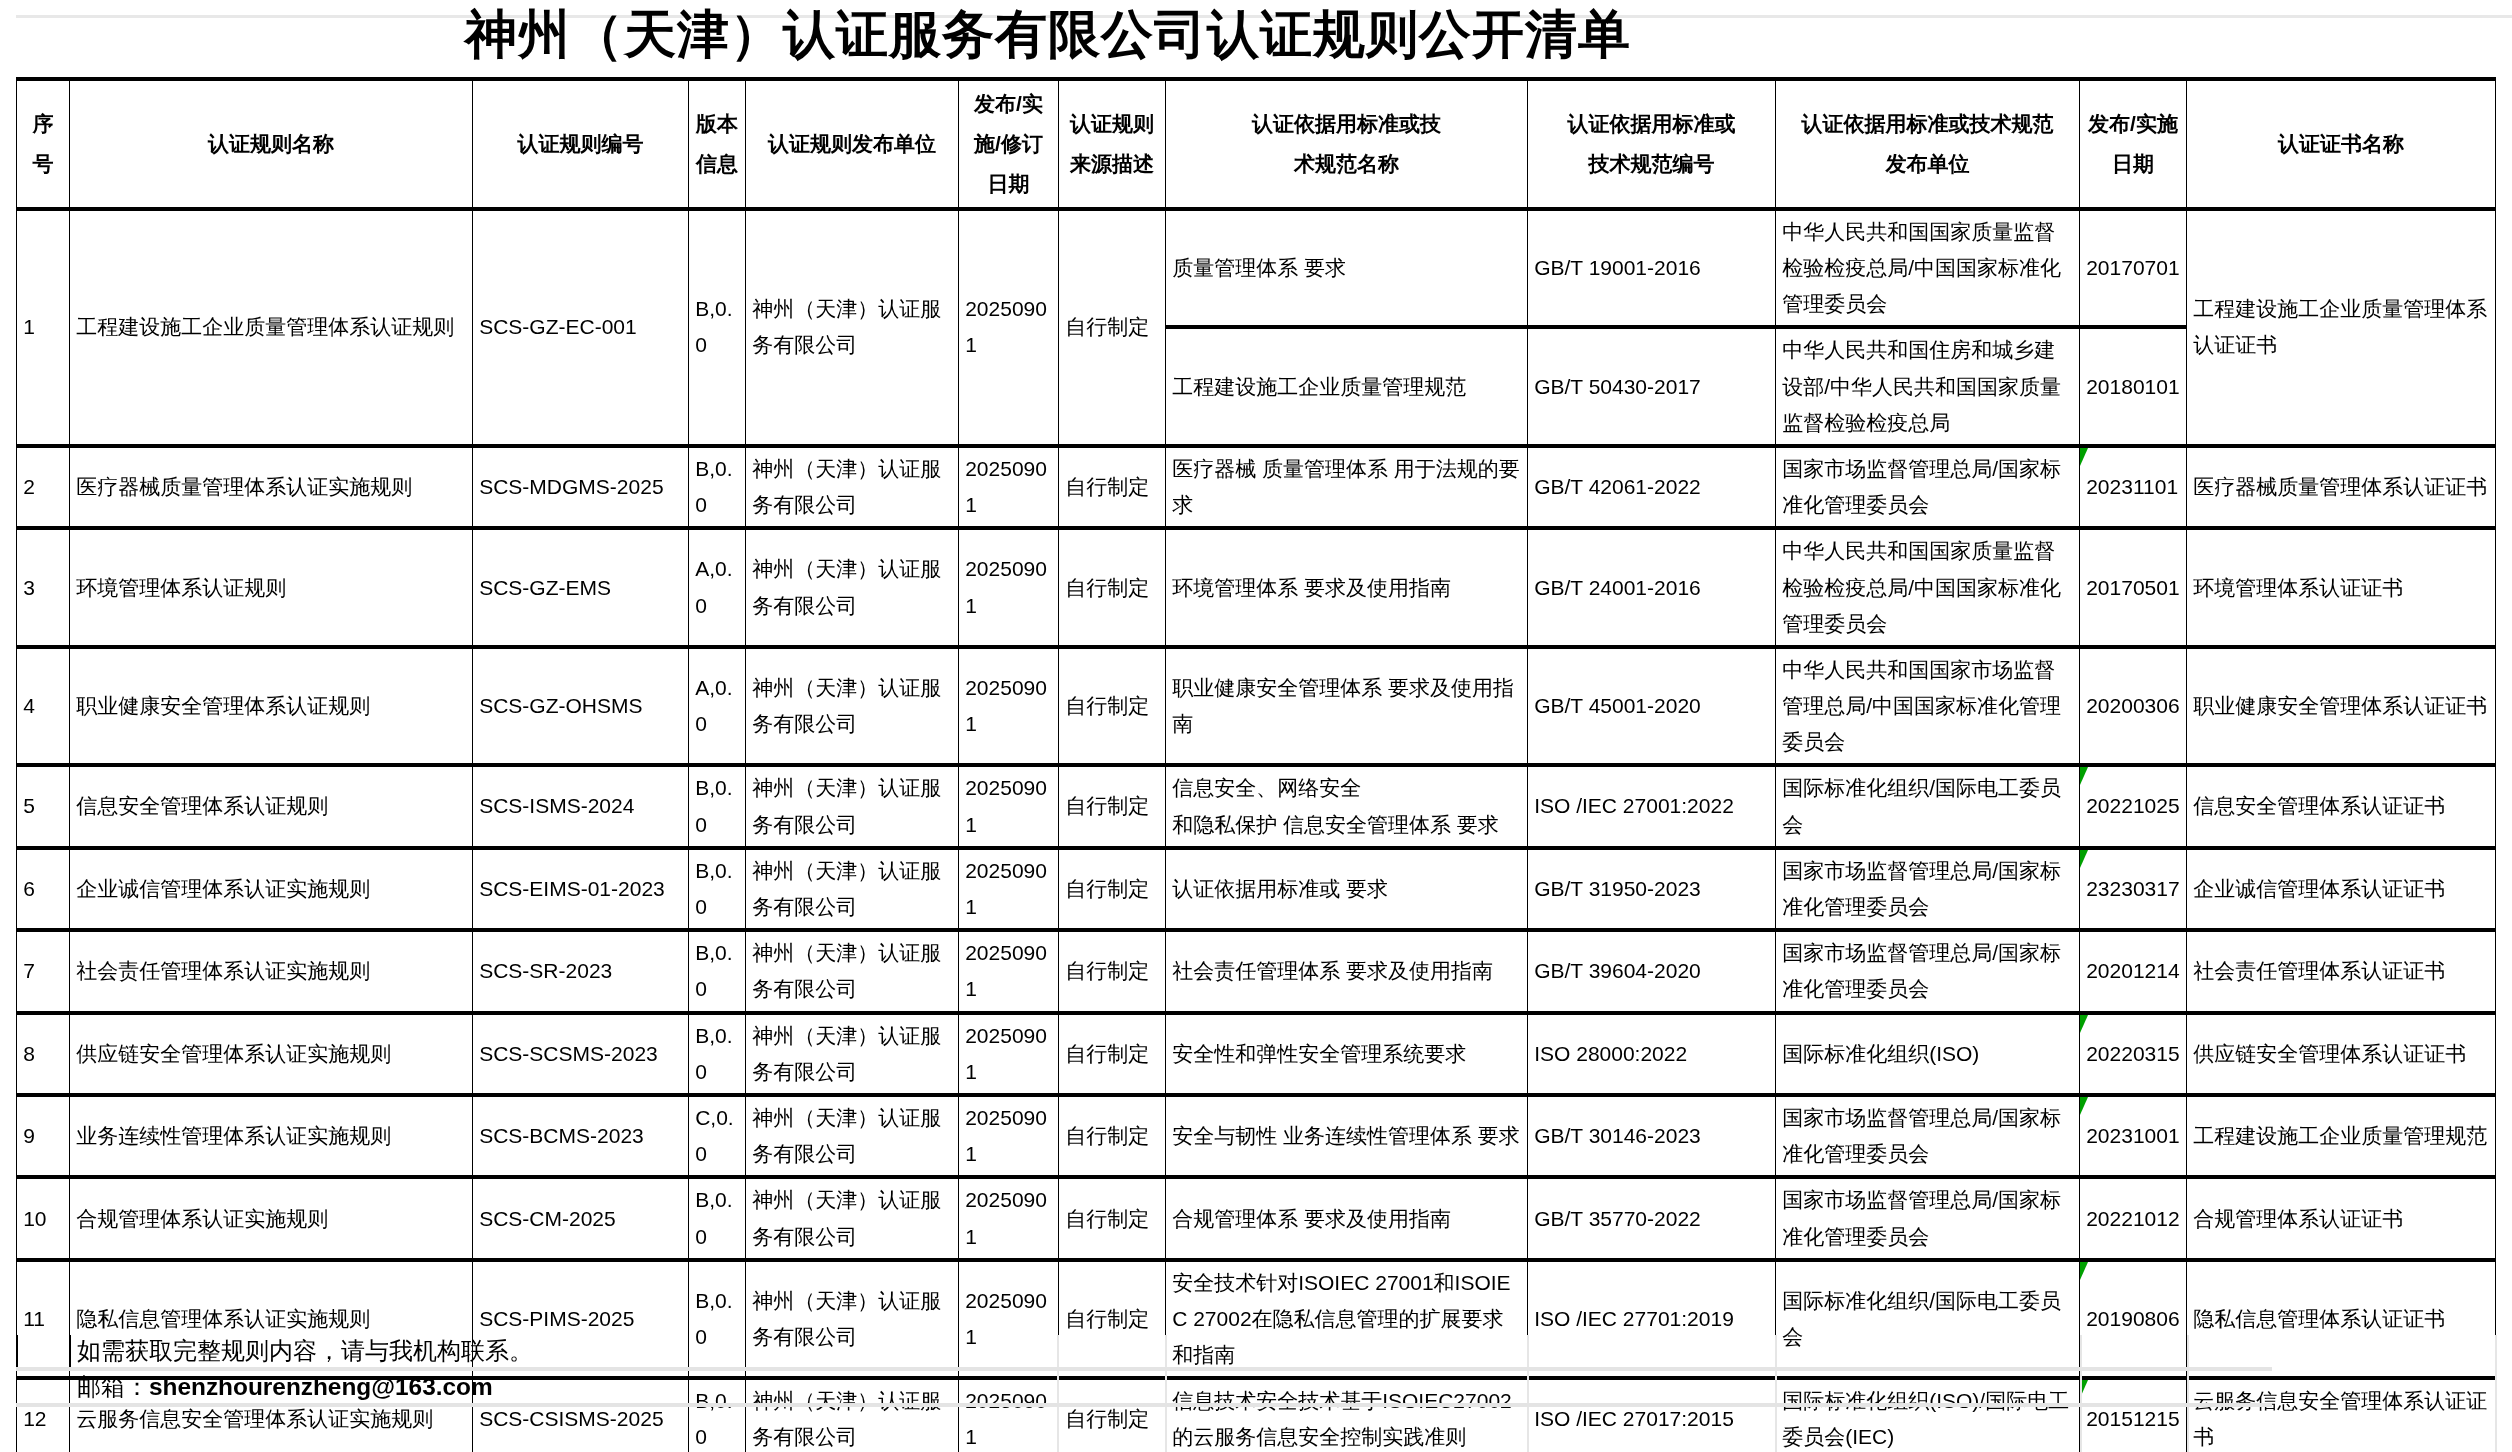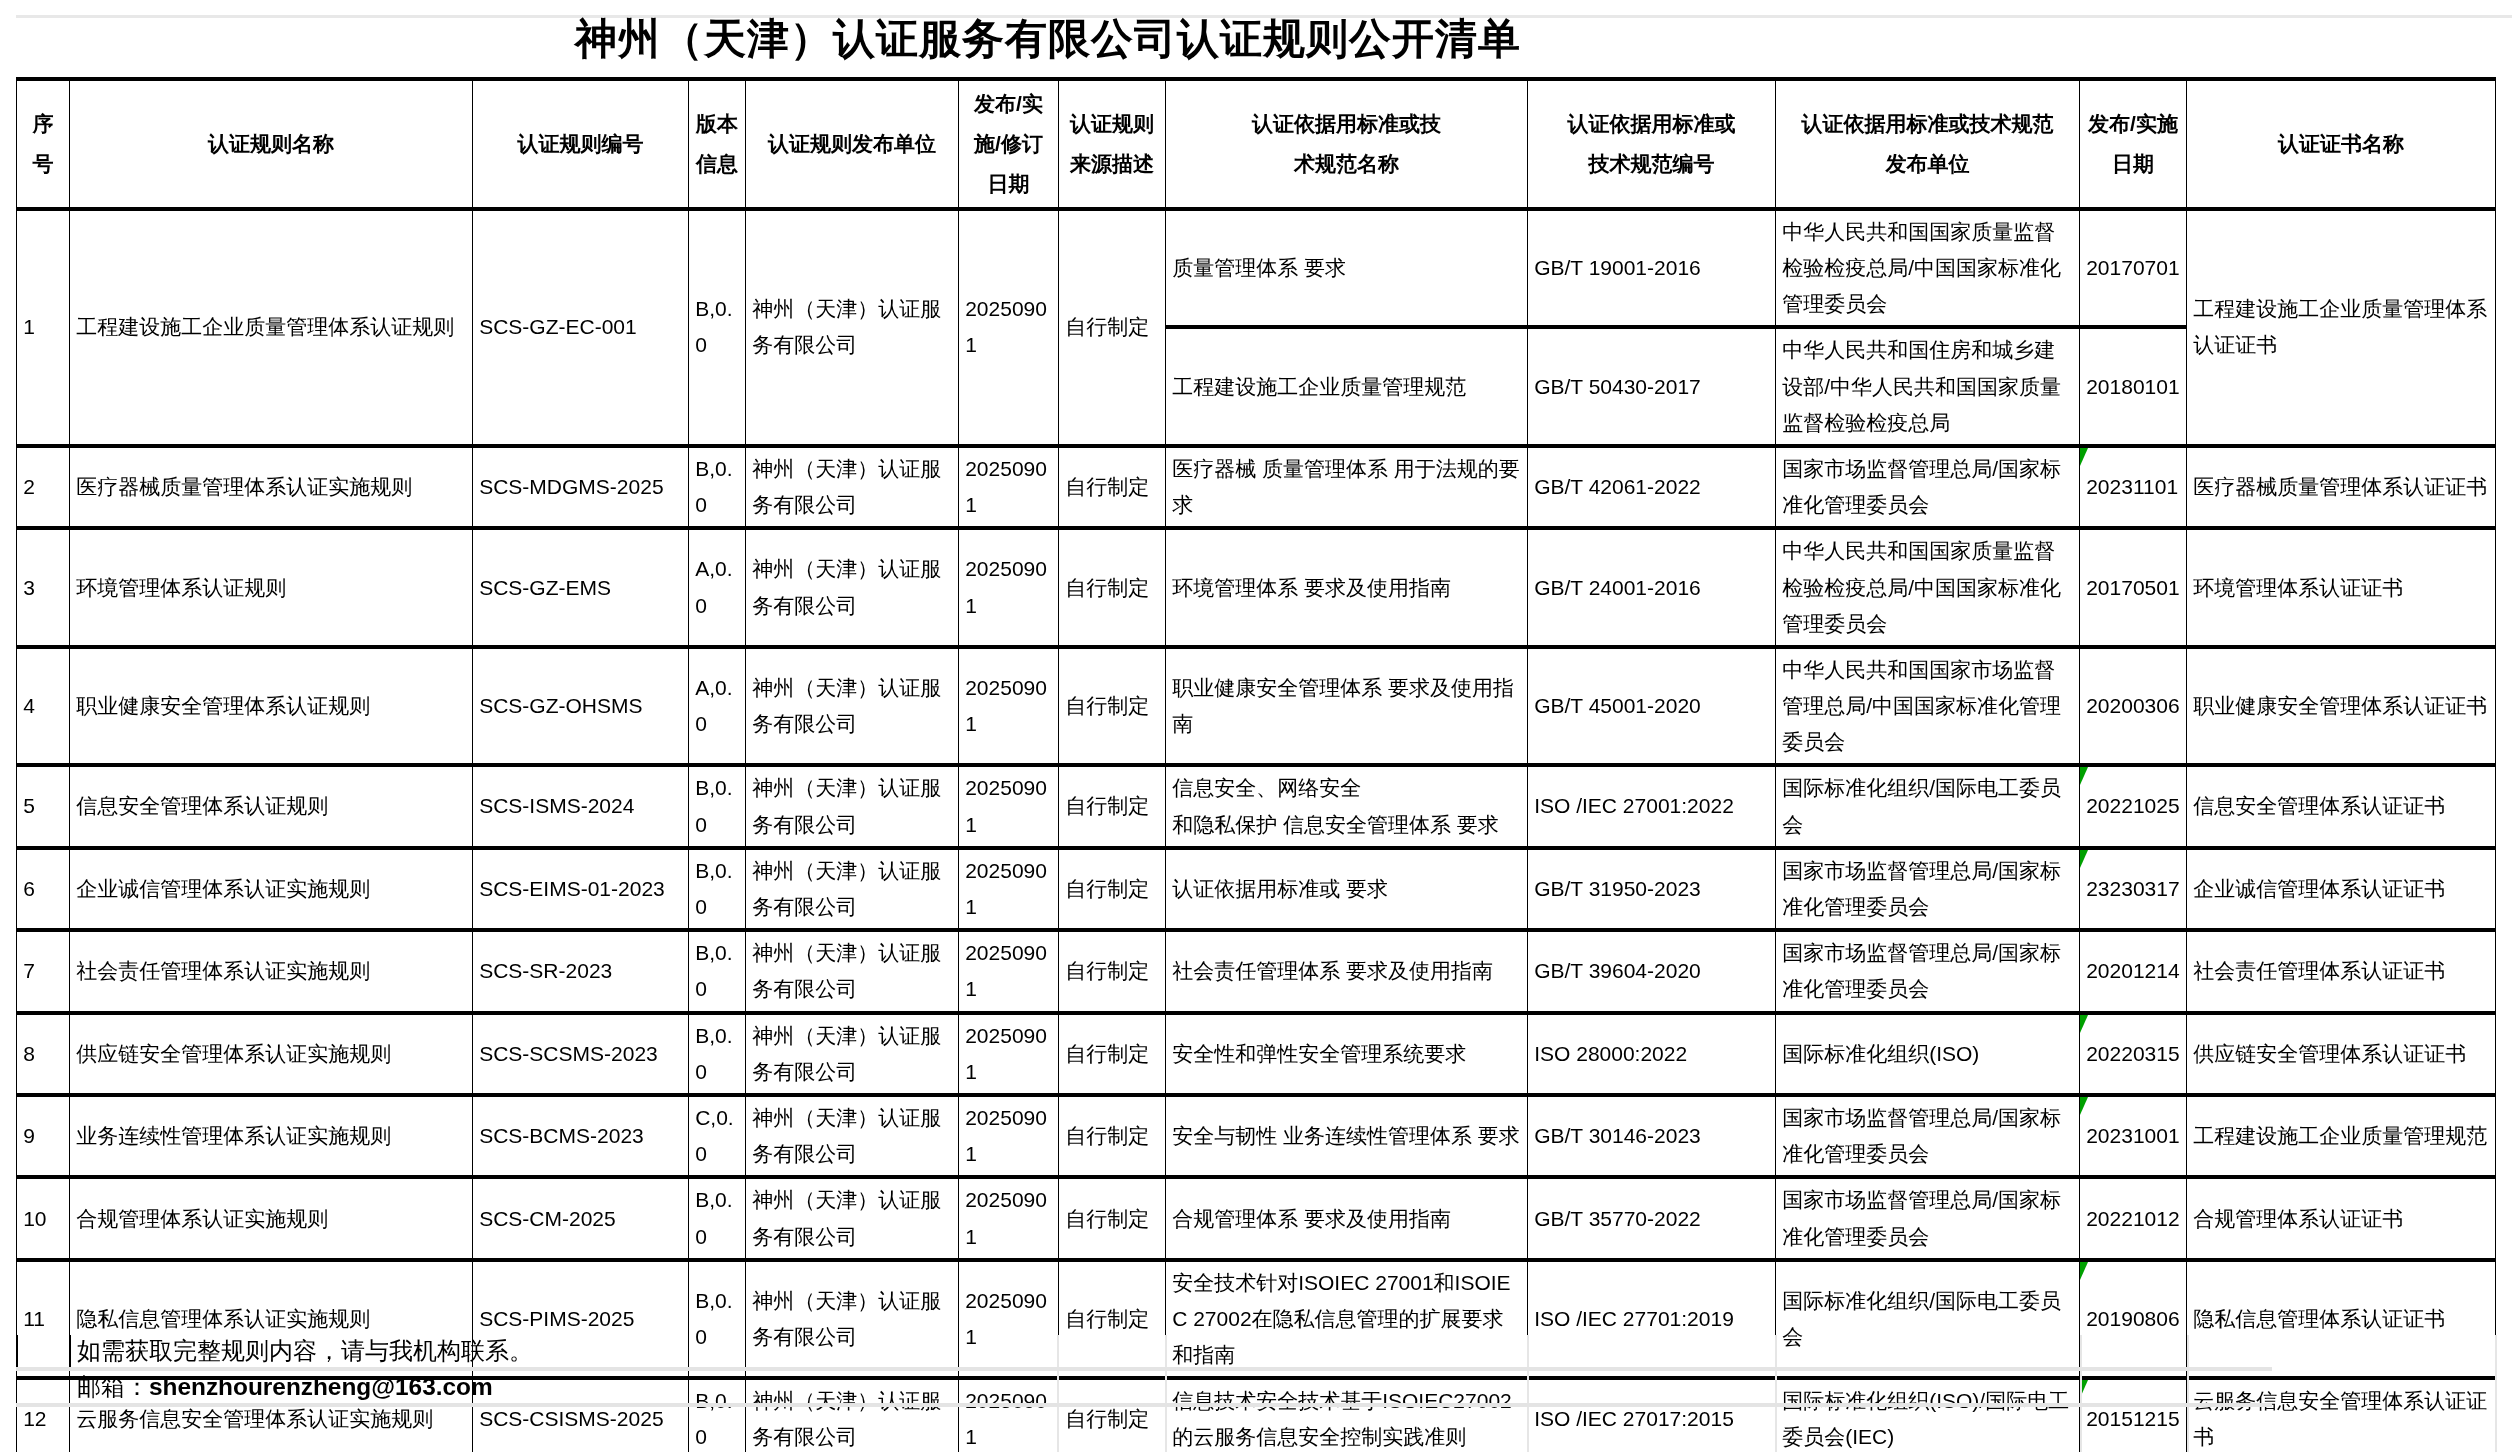--- a/index.html
+++ b/index.html
@@ -1,20 +1,20 @@
 <!DOCTYPE html>
 <html style="--muted: #4d4d4d; --flag: #00a000;font-size:8.3px"><head>
 <meta charset="utf-8">
 <style>
   html,body{margin:0;padding:0;background:#ffffff;width:2512px;height:1452px;overflow:hidden;
     font-family:"Liberation Sans","DejaVu Sans",sans-serif;-webkit-font-smoothing:antialiased;}
   .sheet{position:relative;width:2512px;height:1452px;background:#fff;}
   .top-gridline{position:absolute;left:15.6px;top:14.5px;width:2497px;height:3.1px;background:#e8e8e8;}
   .title-band{position:absolute;left:16px;top:0;width:2064px;height:77px;text-align:center;}
-  .title{font-family:Liberation Serif, serif;font-weight:bold;font-size:42px;
+  .title{font-family:Liberation Mono, monospace;font-weight:bold;font-size:52px;
     line-height:78px;color:#000;letter-spacing:1px;white-space:nowrap;}
   table.main{position:absolute;left:16px;top:77px;border-collapse:collapse;table-layout:fixed;width:2480px;}
   table.main td,table.main th{border-left:1.6px solid #000;border-right:1.6px solid #000;
     border-top:4.7px solid #000;border-bottom:4.7px solid #000;
     padding:3.1px 6.2px;font-size:21px;line-height:1.72;color:#000;font-weight:normal;
     vertical-align:middle;text-align:left;white-space:pre-line;word-break:break-all;
     position:relative;overflow:hidden;box-sizing:border-box;}
   table.main th{text-align:center;font-weight:bold;line-height:1.9;}
   td.grey{color:var(--muted,#4d4d4d);}
   .flag{position:absolute;top:0;left:0;width:0;height:0;

